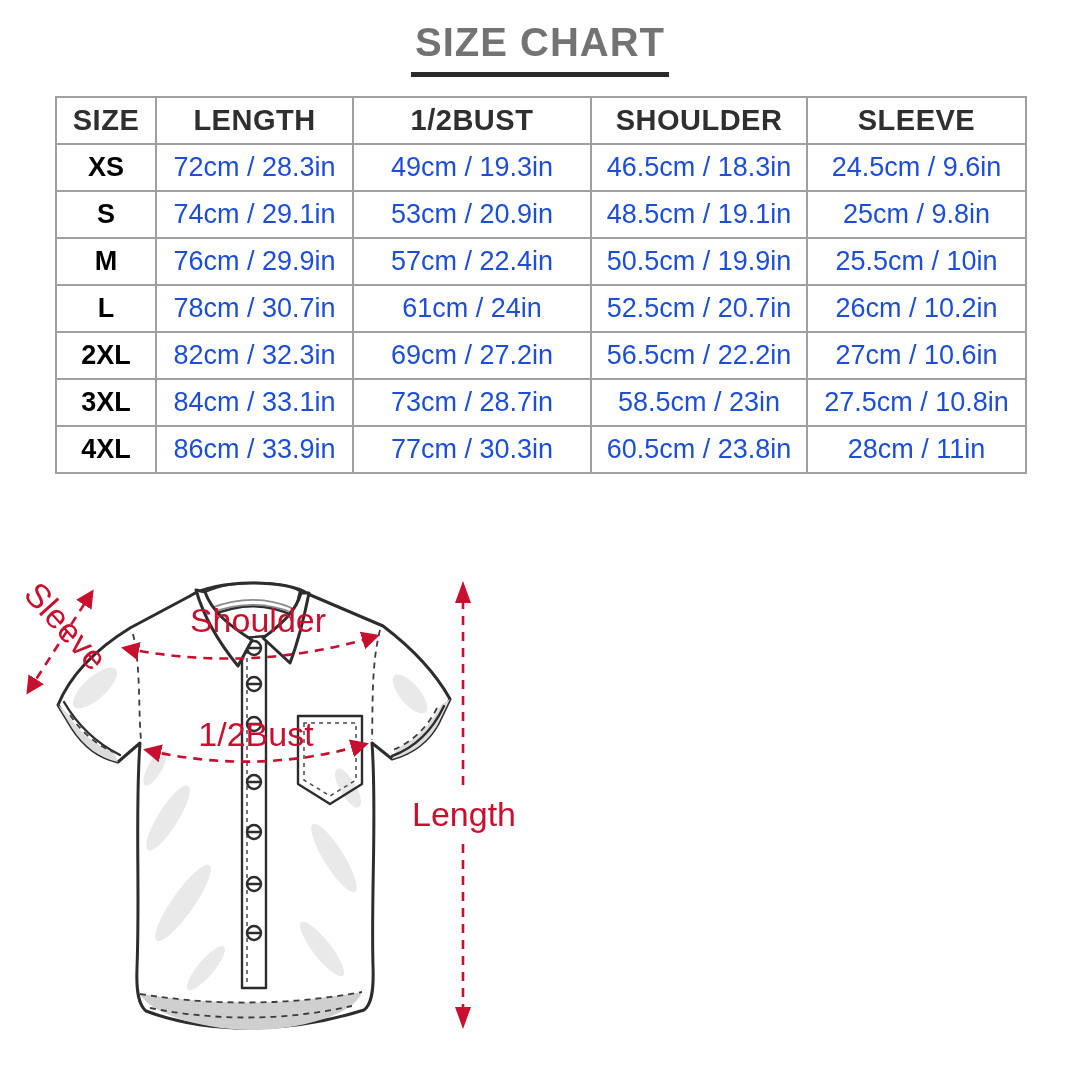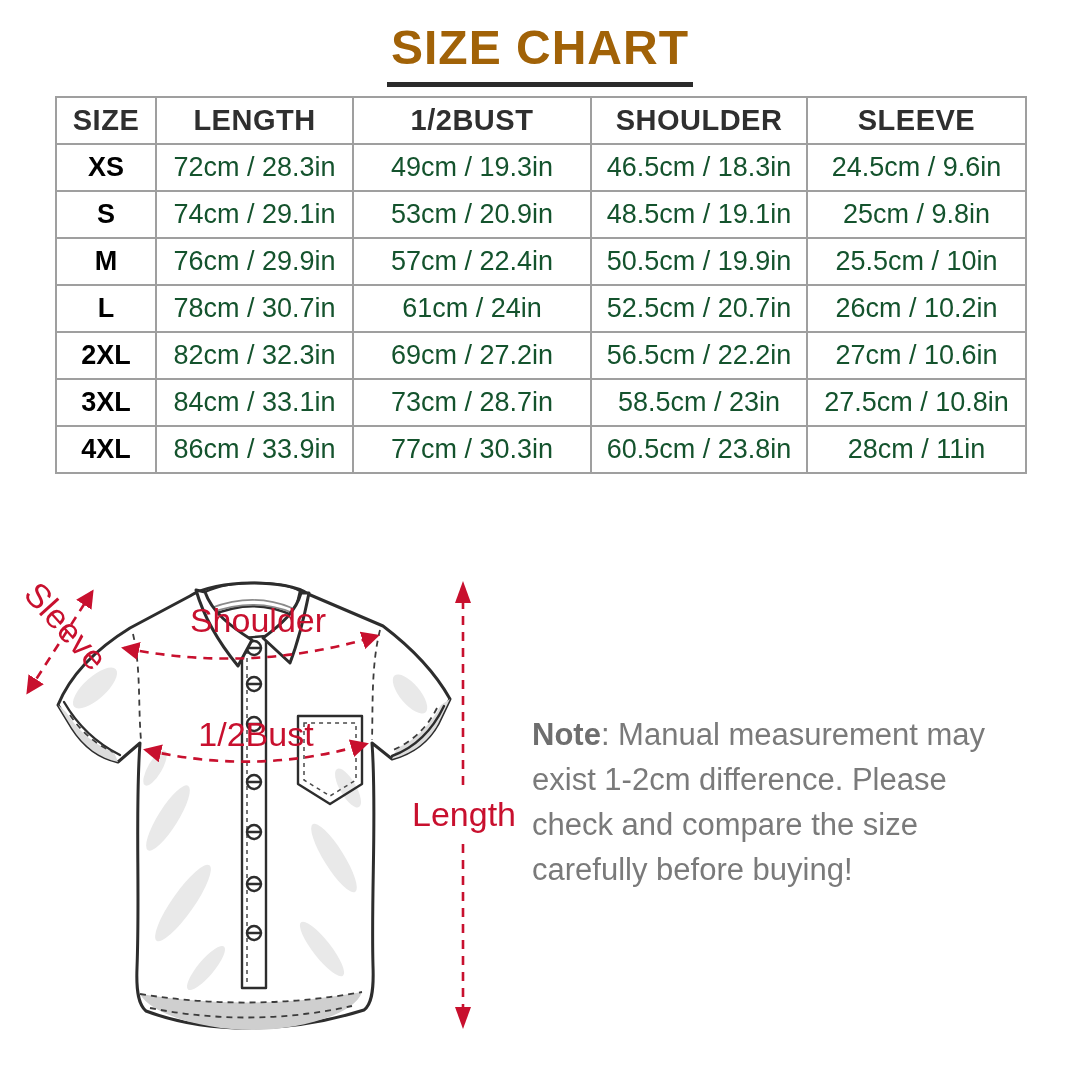--- a/index.html
+++ b/index.html
@@ -4,33 +4,33 @@
 <style>
   :root{ --accent:#c8102e; }
   html,body{margin:0;padding:0;background:#ffffff;}
   .page{
     position:relative;width:1080px;height:1080px;background:#ffffff;
     font-family:"Liberation Sans",sans-serif;overflow:hidden;
   }
   
   .title-wrap{position:absolute;top:20px;left:0;width:100%;text-align:center;}
   .title{
-    display:inline-block;font-size:48px;font-weight:bold;color:#a16207;
+    display:inline-block;font-size:40px;font-weight:bold;color:#737373;
     letter-spacing:1px;border-bottom:5px solid #2b2b2b;padding:0 4px 7px 4px;text-align:center;
   }
   
   .table-wrap{position:absolute;top:96px;left:55px;width:970px;}
   table.size-chart{border-collapse:collapse;width:970px;table-layout:fixed;}
   table.size-chart th,
   table.size-chart td{
     border:2px solid #9f9f9f;text-align:center;vertical-align:middle;
     height:45px;padding:0;white-space:nowrap;
   }
   table.size-chart th{font-size:29px;font-weight:bold;color:#2f2f2f;letter-spacing:.5px;margin-top:17px;}
-  table.size-chart td{font-size:27px;color:#14532d;}
+  table.size-chart td{font-size:27px;color:#1d4ed8;}
   table.size-chart td.size{font-weight:bold;color:#000000;}
   
   svg.shirt{position:absolute;left:0;top:556px;width:540px;height:524px;}
   .outline{stroke:#2d2d2d;stroke-width:3;stroke-linejoin:round;stroke-linecap:round;}
   .outline2{stroke:#2d2d2d;stroke-width:2.4;stroke-linejoin:round;stroke-linecap:round;fill:none;}
   .thin{stroke:#8a8a8a;stroke-width:1.6;fill:none;}
   .dash{stroke:#3c3c3c;stroke-width:1.8;stroke-dasharray:6 5;fill:none;}
   .dash-fine{stroke:#4a4a4a;stroke-width:1.5;stroke-dasharray:4 4;fill:none;}
   .red-dash{stroke:var(--accent);stroke-width:2.6;stroke-dasharray:9 7;fill:none;}
   .red-fill{fill:var(--accent);}
@@ -213,17 +213,14 @@
 
       <g>
         <path class="red-dash" d="M463,44 L463,232 M463,288 L463,454"></path>
         <path class="red-fill" d="M455,47 L471,47 L463,25 Z"></path>
         <path class="red-fill" d="M455,451 L471,451 L463,473 Z"></path>
       </g>
       <text class="red-text" x="464" y="270" text-anchor="middle">Length</text>
     </g>
   </svg>
 
-  <div class="note">
-    <span class="b">Note</span><span>: Manual measurement may exist 1-2cm difference. Please check and compare the size carefully before buying!</span>
-  </div>
 
 </div>
 
 </body></html>

